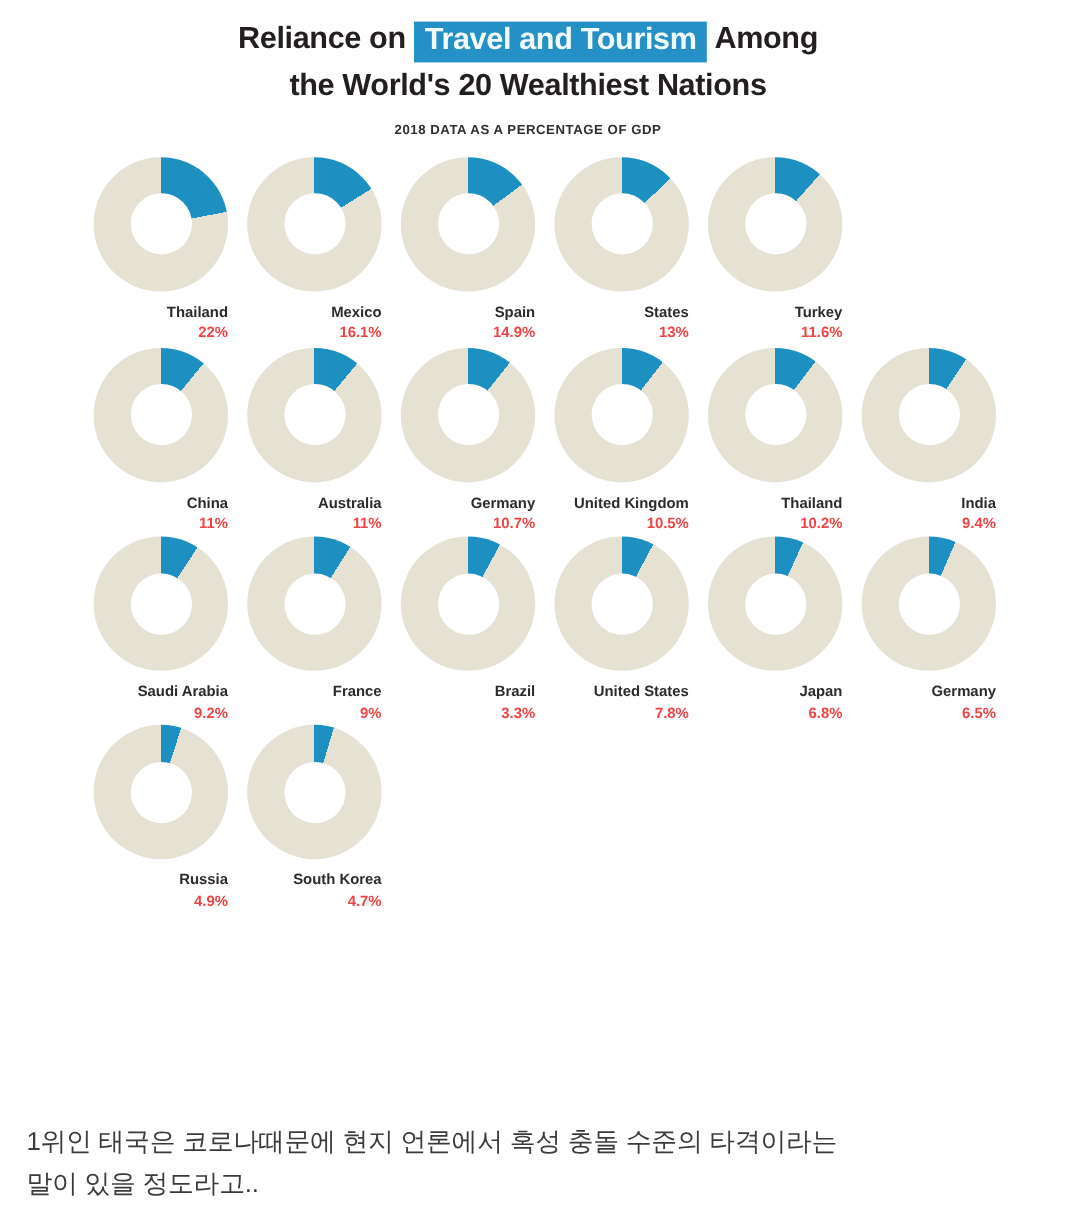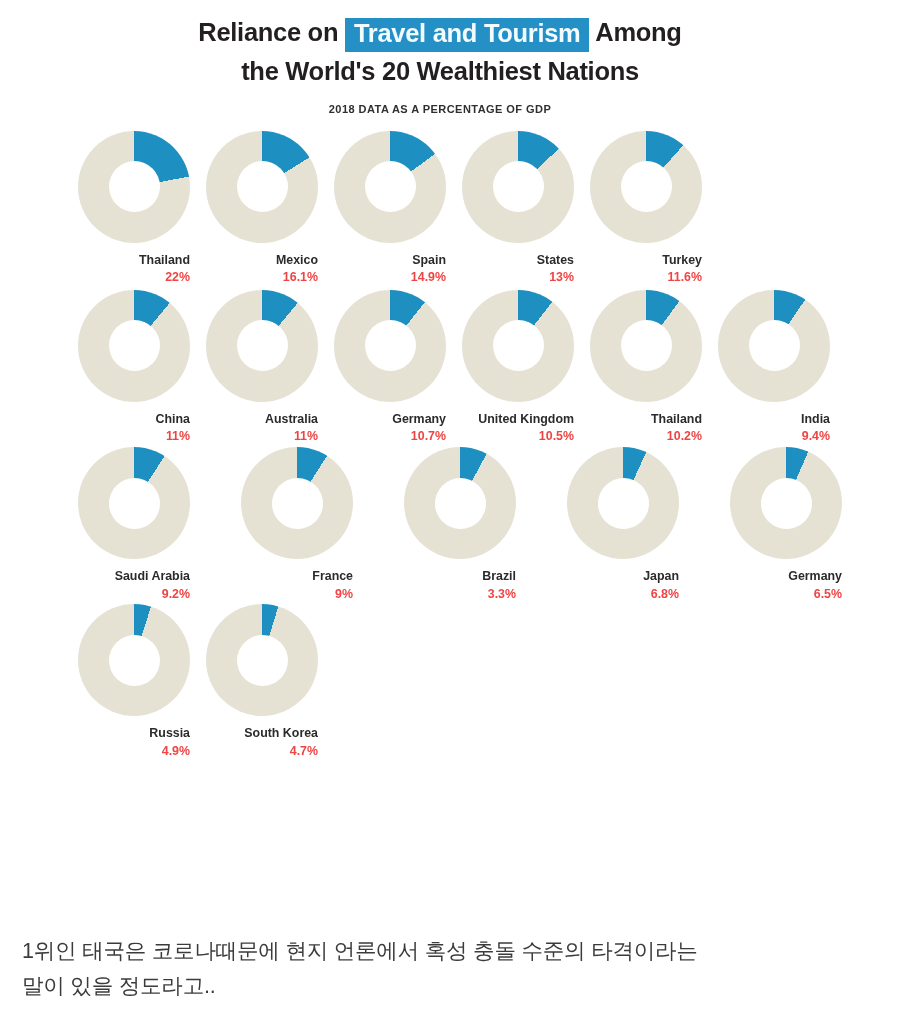--- a/index.html
+++ b/index.html
@@ -62,21 +62,21 @@
     margin-top: 16px;
     padding: 0 0 0 0;
   }
   .row {
     display: flex;
     justify-content: flex-start;
     padding-left: 62px;
   }
   .row-1 { margin-top: 0px; }
   .row-2 { margin-top: 4px; }
-  .row-3 { margin-top: 2px; gap: 35px; }
+  .row-3 { margin-top: 2px; }
   .row-4 { margin-top: 2px; }
 
   .cell {
     width: 128px;
     display: flex;
     flex-direction: column;
     align-items: flex-end;
   }
 
   .donut-wrap {
@@ -245,20 +245,27 @@
         </div>
         <div class="cell">
           <div class="donut-wrap">
             <div class="donut" style="background: conic-gradient(rgb(30, 143, 193) 0deg, rgb(30, 143, 193) 28.44deg, rgb(229, 226, 212) 28.44deg, rgb(229, 226, 212) 360deg);"></div>
           </div>
           <div class="cell-label">Brazil</div>
           <div class="cell-value">3.3%</div>
         </div>
         <div class="cell">
           <div class="donut-wrap">
+            <div class="donut" style="background: conic-gradient(rgb(30, 143, 193) 0deg, rgb(30, 143, 193) 28.08deg, rgb(229, 226, 212) 28.08deg, rgb(229, 226, 212) 360deg);"></div>
+          </div>
+          <div class="cell-label">United States</div>
+          <div class="cell-value">7.8%</div>
+        </div>
+        <div class="cell">
+          <div class="donut-wrap">
             <div class="donut" style="background: conic-gradient(rgb(30, 143, 193) 0deg, rgb(30, 143, 193) 24.48deg, rgb(229, 226, 212) 24.48deg, rgb(229, 226, 212) 360deg);"></div>
           </div>
           <div class="cell-label">Japan</div>
           <div class="cell-value">6.8%</div>
         </div>
         <div class="cell">
           <div class="donut-wrap">
             <div class="donut" style="background: conic-gradient(rgb(30, 143, 193) 0deg, rgb(30, 143, 193) 23.4deg, rgb(229, 226, 212) 23.4deg, rgb(229, 226, 212) 360deg);"></div>
           </div>
           <div class="cell-label">Germany</div>

